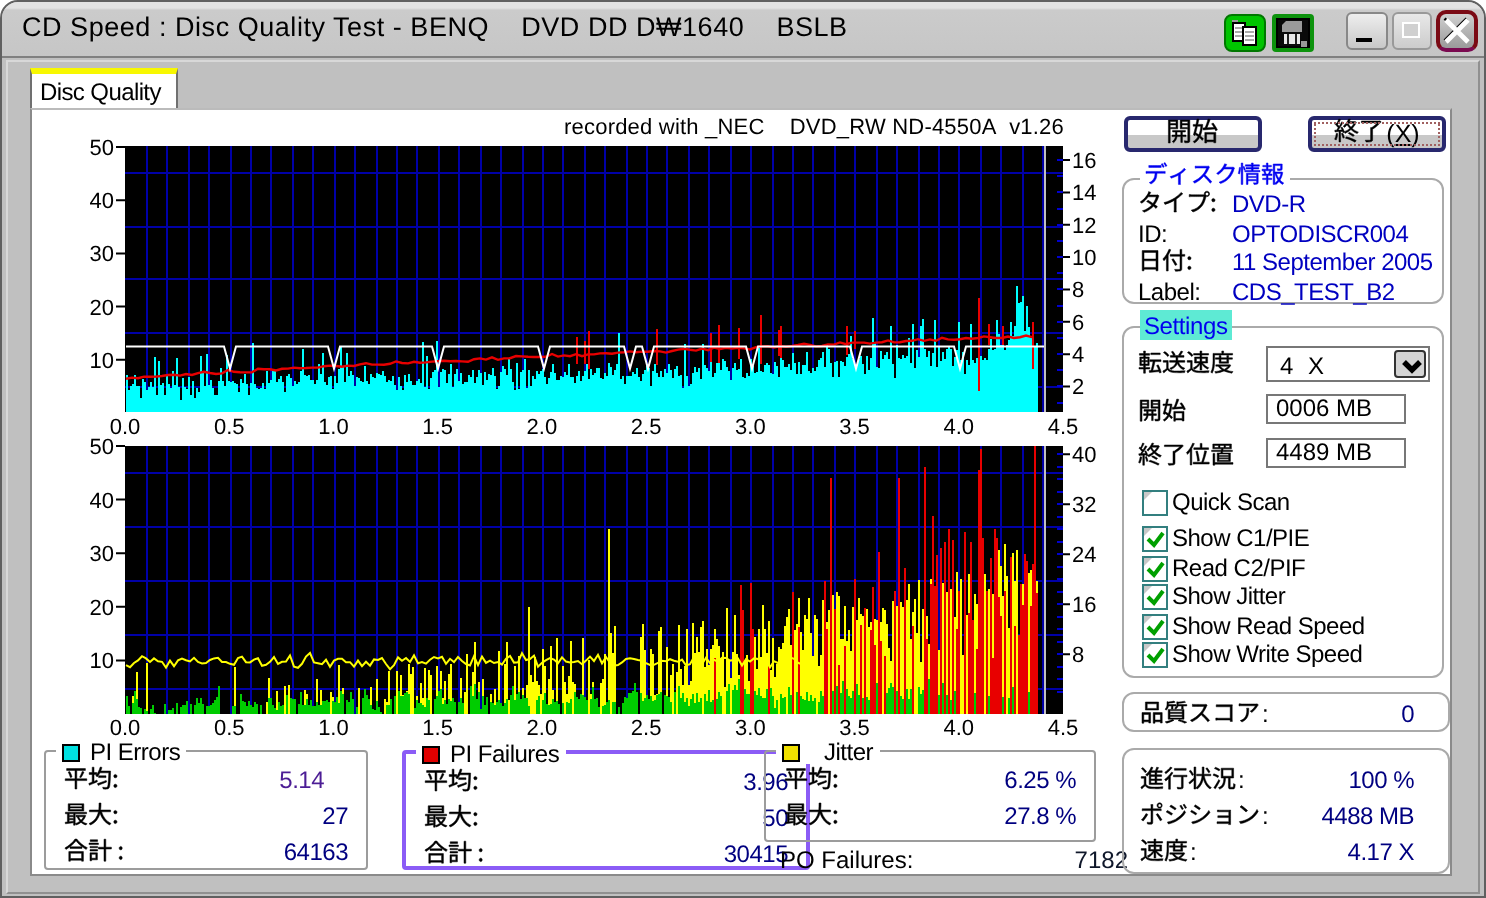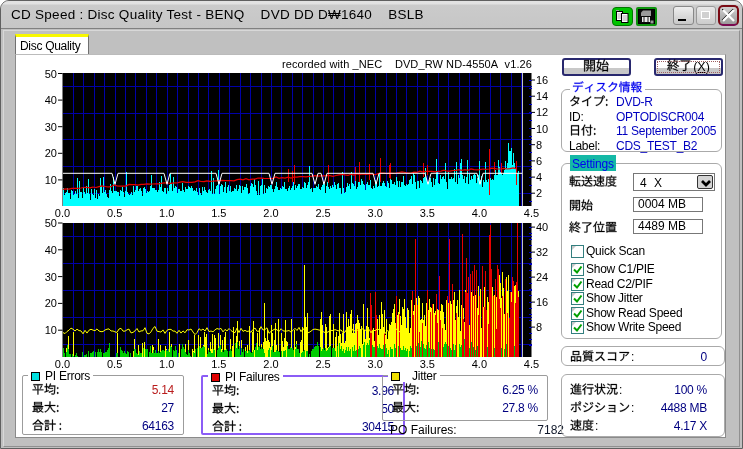--- a/index.html
+++ b/index.html
@@ -113,21 +113,21 @@
 </g>
       </svg>
       <div style="position:absolute;left:21px;top:374px;width:162px;height:60px;border:1px solid #9c9c9c;border-radius:2px">
         <div style="position:absolute;left:5px;top:-6px;background:#fff;padding:0 3px;display:flex;align-items:center;gap:5px;height:12px">
           <span style="width:9px;height:9px;background:#00e0e0;border:1px solid #000;display:inline-block"></span>
           <span style="font-size:12px;white-space:nowrap;letter-spacing:-0.25px">PI Errors</span>
         </div>
         <div class="t12" style="position:absolute;left:9px;top:7px"><svg width="28" height="15" viewBox="0 0 28 15">
             <path d="M2.1 3C2.6 3.9 3 5.1 3.2 5.8L4 5.5C3.9 4.8 3.4 3.7 2.9 2.8ZM9.1 2.7C8.8 3.6 8.2 4.8 7.8 5.6L8.5 5.8C9 5.1 9.6 4 10 3ZM0.6 6.4V7.3H5.5V11.5H6.4V7.3H11.4V6.4H6.4V2.2H10.7V1.3H1.3V2.2H5.5V6.4Z M17.3 4.9V5.8H21V4.9ZM16.7 8.8 17.1 9.7C18.3 9.2 19.8 8.6 21.3 8L21.1 7.2C19.5 7.8 17.8 8.5 16.7 8.8ZM18.1 0.5C17.6 2.2 16.8 3.8 15.9 4.9C16.1 5 16.5 5.3 16.6 5.5C17.1 4.9 17.6 4.2 18 3.4H22.4C22.2 8.2 22 10.1 21.7 10.5C21.5 10.7 21.4 10.7 21.1 10.7C20.9 10.7 20.1 10.7 19.3 10.6C19.5 10.9 19.6 11.3 19.6 11.5C20.3 11.6 21.1 11.6 21.5 11.5C21.9 11.5 22.2 11.4 22.5 11C23 10.5 23.1 8.5 23.3 3C23.3 2.9 23.3 2.5 23.3 2.5H18.4C18.6 1.9 18.8 1.3 19 0.7ZM12.4 8.7 12.7 9.6C13.8 9.1 15.3 8.5 16.7 7.9L16.5 7L15 7.7V4.2H16.4V3.3H15V0.6H14.1V3.3H12.6V4.2H14.1V8C13.5 8.3 12.9 8.5 12.4 8.7Z M25.7 5.9C26.1 5.9 26.5 5.6 26.5 5.1C26.5 4.6 26.1 4.2 25.7 4.2C25.2 4.2 24.9 4.6 24.9 5.1C24.9 5.6 25.2 5.9 25.7 5.9ZM25.7 10.8C26.1 10.8 26.5 10.4 26.5 9.9C26.5 9.4 26.1 9.1 25.7 9.1C25.2 9.1 24.9 9.4 24.9 9.9C24.9 10.4 25.2 10.8 25.7 10.8Z" fill="#000" stroke="#000" stroke-width="0.25"></path>
           </svg></div>
-        <div class="t12" style="position:absolute;right:9px;top:7px;color:#b91c1c">5.14</div>
+        <div class="t12" style="position:absolute;right:21px;top:7px;color:#4c1d95">5.14</div>
         <div class="t12" style="position:absolute;left:9px;top:25px"><svg width="28" height="15" viewBox="0 0 28 15">
             <path d="M3 3H9V3.8H3ZM3 1.5H9V2.4H3ZM2.1 0.9V4.5H9.9V0.9ZM4.8 5.9V6.7H2.6V5.9ZM0.6 10.1 0.7 10.9 4.8 10.4V11.6H5.6V10.8C5.8 11 6 11.3 6.1 11.5C6.9 11.2 7.8 10.8 8.5 10.2C9.2 10.8 10.1 11.3 11 11.5C11.1 11.3 11.4 11 11.6 10.9C10.6 10.6 9.8 10.2 9.1 9.7C9.9 8.9 10.5 8 10.9 6.8L10.3 6.6L10.2 6.6H6V7.4H7.1L6.6 7.5C6.9 8.3 7.3 9 7.9 9.6C7.2 10.2 6.4 10.5 5.6 10.8V5.9H11.3V5.1H0.7V5.9H1.7V10ZM7.3 7.4H9.8C9.5 8 9 8.6 8.5 9.1C8 8.6 7.6 8 7.3 7.4ZM4.8 7.4V8.2H2.6V7.4ZM4.8 8.9V9.6L2.6 9.9V8.9Z M17.5 0.5C17.5 1.5 17.5 2.7 17.4 4H12.7V4.9H17.2C16.7 7.2 15.5 9.5 12.5 10.8C12.8 11 13.1 11.3 13.2 11.5C16.1 10.2 17.4 7.9 18 5.6C18.9 8.3 20.5 10.4 22.8 11.5C23 11.3 23.3 10.9 23.5 10.7C21.2 9.7 19.6 7.5 18.8 4.9H23.3V4H18.3C18.5 2.7 18.5 1.5 18.5 0.5Z M25.7 5.9C26.1 5.9 26.5 5.6 26.5 5.1C26.5 4.6 26.1 4.2 25.7 4.2C25.2 4.2 24.9 4.6 24.9 5.1C24.9 5.6 25.2 5.9 25.7 5.9ZM25.7 10.8C26.1 10.8 26.5 10.4 26.5 9.9C26.5 9.4 26.1 9.1 25.7 9.1C25.2 9.1 24.9 9.4 24.9 9.9C24.9 10.4 25.2 10.8 25.7 10.8Z" fill="#000" stroke="#000" stroke-width="0.25"></path>
           </svg></div>
         <div class="t12" style="position:absolute;right:9px;top:25px;color:#000080">27</div>
         <div class="t12" style="position:absolute;left:9px;top:43px"><svg width="31" height="15" viewBox="0 0 31 15">
             <path d="M3 4.4V5.2H9V4.4ZM6 1.4C7.1 3 9.2 4.7 11.1 5.7C11.2 5.4 11.5 5.1 11.7 4.9C9.8 4 7.7 2.3 6.4 0.5H5.5C4.5 2.1 2.5 3.9 0.4 5C0.6 5.2 0.9 5.5 1 5.7C3 4.6 5 2.9 6 1.4ZM2.4 6.8V11.6H3.2V11.1H8.8V11.6H9.7V6.8ZM3.2 10.3V7.6H8.8V10.3Z M13 4.2V4.9H16.8V4.2ZM13.1 0.9V1.7H16.8V0.9ZM13 5.8V6.5H16.8V5.8ZM12.5 2.5V3.3H17.2V2.5ZM20 0.6V4.6H17.2V5.5H20V11.6H20.9V5.5H23.7V4.6H20.9V0.6ZM13 7.4V11.4H13.8V10.9H16.7V7.4ZM13.8 8.1H15.9V10.1H13.8Z M28.4 5.9C28.8 5.9 29.1 5.6 29.1 5.1C29.1 4.6 28.8 4.2 28.4 4.2C27.9 4.2 27.6 4.6 27.6 5.1C27.6 5.6 27.9 5.9 28.4 5.9ZM28.4 10.8C28.8 10.8 29.1 10.4 29.1 9.9C29.1 9.4 28.8 9.1 28.4 9.1C27.9 9.1 27.6 9.4 27.6 9.9C27.6 10.4 27.9 10.8 28.4 10.8Z" fill="#000" stroke="#000" stroke-width="0.25"></path>
           </svg></div>
         <div class="t12" style="position:absolute;right:9px;top:43px;color:#000080">64163</div>
       </div>
       <div style="position:absolute;left:200px;top:374px;width:204px;height:60px;border:2px solid #8b5cf6;border-radius:2px">
@@ -189,34 +189,34 @@
         <div class="t12" style="position:absolute;left:7px;top:19.5px"><span class="t12">ID:</span></div>
         <div class="t12" style="position:absolute;left:54px;top:19.5px;color:#0000c0">OPTODISCR004</div>
         <div class="t12" style="position:absolute;left:7px;top:34.0px"><svg width="28" height="15" viewBox="0 0 28 15">
             <path d="M3 6.4H9V9.7H3ZM3 5.5V2.2H9V5.5ZM2.1 1.3V11.4H3V10.6H9V11.4H10V1.3Z M16.9 5.7C17.5 6.7 18.3 8 18.6 8.7L19.5 8.3C19.1 7.6 18.3 6.3 17.7 5.4ZM21 0.7V3.2H16.1V4.1H21V10.3C21 10.6 20.9 10.7 20.6 10.7C20.3 10.7 19.4 10.7 18.3 10.7C18.5 10.9 18.6 11.3 18.7 11.6C20 11.6 20.8 11.6 21.3 11.4C21.7 11.3 21.9 11 21.9 10.3V4.1H23.4V3.2H21.9V0.7ZM15.5 0.6C14.8 2.5 13.7 4.3 12.4 5.5C12.6 5.7 12.9 6.2 13 6.4C13.4 6 13.8 5.5 14.2 4.9V11.5H15.1V3.5C15.6 2.7 16.1 1.8 16.4 0.9Z M25.7 5.9C26.1 5.9 26.5 5.6 26.5 5.1C26.5 4.6 26.1 4.2 25.7 4.2C25.2 4.2 24.9 4.6 24.9 5.1C24.9 5.6 25.2 5.9 25.7 5.9ZM25.7 10.8C26.1 10.8 26.5 10.4 26.5 9.9C26.5 9.4 26.1 9.1 25.7 9.1C25.2 9.1 24.9 9.4 24.9 9.9C24.9 10.4 25.2 10.8 25.7 10.8Z" fill="#000" stroke="#000" stroke-width="0.25"></path>
           </svg></div>
         <div class="t12" style="position:absolute;left:54px;top:34.0px;color:#0000c0">11 September 2005</div>
         <div class="t12" style="position:absolute;left:7px;top:48.5px"><span class="t12">Label:</span></div>
         <div class="t12" style="position:absolute;left:54px;top:48.5px;color:#0000c0">CDS_TEST_B2</div>
       </div>
       <div style="position:absolute;left:560px;top:162px;width:161px;height:176px;border:1px solid #aaaaaa;border-radius:6px">
-        <div style="position:absolute;left:8px;top:-9px;background:#14b8a6;padding:0 2px;line-height:15px"><span style="font-size:12px;line-height:13px;color:#0000f0;letter-spacing:-0.2px">Settings</span></div>
+        <div style="position:absolute;left:8px;top:-9px;background:#5eead4;padding:0 2px;line-height:15px"><span style="font-size:12px;line-height:13px;color:#0000f0;letter-spacing:-0.2px">Settings</span></div>
         <div style="position:absolute;left:7px;top:11px"><svg width="49" height="15" viewBox="0 0 49 15">
             <path d="M6.4 1.5V2.3H11.1V1.5ZM9.3 7.8C9.7 8.4 10 9.2 10.3 10L7.4 10.2C7.8 8.9 8.2 7.2 8.5 5.8H11.5V4.9H5.9V5.8H7.5C7.3 7.2 6.9 9 6.5 10.2L5.6 10.3L5.7 11.2L10.6 10.8C10.6 11 10.7 11.3 10.8 11.5L11.6 11.2C11.4 10.2 10.8 8.6 10.1 7.4ZM0.9 3.5V7.7H2.8V8.7H0.5V9.5H2.8V11.6H3.7V9.5H5.9V8.7H3.7V7.7H5.6V3.5H3.7V2.6H5.8V1.8H3.7V0.5H2.8V1.8H0.7V2.6H2.8V3.5ZM1.7 5.9H2.9V7H1.7ZM3.6 5.9H4.9V7H3.6ZM1.7 4.2H2.9V5.3H1.7ZM3.6 4.2H4.9V5.3H3.6Z M12.7 1.3C13.5 1.9 14.4 2.7 14.8 3.3L15.5 2.7C15.1 2.1 14.2 1.3 13.4 0.8ZM16.7 0.9C17.1 1.5 17.6 2.3 17.7 2.8H16.2V3.6H19V5L19 5.3H15.8V6.1H18.9C18.7 7.1 18 8.3 15.9 9.1C16.1 9.3 16.4 9.6 16.5 9.8C18.4 8.9 19.3 7.8 19.7 6.8C20.3 8.3 21.3 9.3 22.8 9.9C23 9.6 23.2 9.3 23.4 9.1C21.8 8.6 20.8 7.6 20.3 6.1H23.4V5.3H19.9L19.9 5V3.6H23V2.8H17.8L18.6 2.5C18.4 1.9 17.9 1.1 17.4 0.6ZM21.5 0.5C21.2 1.1 20.7 2 20.3 2.5L21.1 2.8C21.5 2.3 22 1.5 22.4 0.8ZM15.1 5.3H12.6V6.1H14.3V9.2C13.7 9.7 13 10.2 12.4 10.5L12.9 11.5C13.5 10.9 14.2 10.4 14.7 9.9C15.5 10.8 16.6 11.3 18.2 11.3C19.5 11.4 22 11.4 23.3 11.3C23.3 11 23.5 10.6 23.6 10.4C22.2 10.5 19.5 10.5 18.2 10.5C16.8 10.4 15.7 10 15.1 9.1Z M24.7 1.3C25.5 1.9 26.4 2.7 26.8 3.3L27.5 2.7C27.1 2.1 26.2 1.3 25.4 0.8ZM27.1 5.3H24.6V6.1H26.3V9.2C25.7 9.7 25 10.2 24.4 10.5L24.9 11.5C25.5 10.9 26.2 10.4 26.7 9.9C27.5 10.8 28.6 11.3 30.2 11.3C31.5 11.4 34 11.4 35.3 11.3C35.3 11 35.5 10.6 35.6 10.4C34.2 10.5 31.5 10.5 30.2 10.5C28.8 10.4 27.7 10 27.1 9.1ZM29.2 4.3H31V5.8H29.2ZM31.9 4.3H33.9V5.8H31.9ZM31 0.5V1.8H27.8V2.5H31V3.5H28.3V6.5H30.6C29.9 7.5 28.7 8.5 27.6 9C27.8 9.1 28.1 9.4 28.2 9.7C29.2 9.1 30.3 8.2 31 7.1V10H31.9V7.1C32.7 8.1 33.8 9.1 34.8 9.6C34.9 9.4 35.2 9.1 35.4 8.9C34.3 8.5 33.1 7.5 32.3 6.5H34.8V3.5H31.9V2.5H35.3V1.8H31.9V0.5Z M40.6 2.8V3.9H38.7V4.6H40.6V6.6H45.3V4.6H47.2V3.9H45.3V2.8H44.4V3.9H41.5V2.8ZM44.4 4.6V5.9H41.5V4.6ZM45.1 8.1C44.6 8.8 43.9 9.3 43.1 9.7C42.3 9.2 41.6 8.7 41.1 8.1ZM38.9 7.4V8.1H40.7L40.2 8.3C40.7 9 41.4 9.6 42.1 10C41 10.4 39.7 10.7 38.4 10.8C38.5 11 38.7 11.3 38.8 11.6C40.3 11.4 41.8 11.1 43 10.5C44.2 11 45.5 11.4 47 11.6C47.1 11.4 47.3 11 47.5 10.8C46.2 10.7 45 10.4 44 10C45 9.5 45.9 8.7 46.4 7.6L45.8 7.3L45.7 7.4ZM37.5 1.7V5.2C37.5 6.9 37.4 9.4 36.4 11.1C36.6 11.2 37 11.4 37.1 11.6C38.2 9.8 38.3 7 38.3 5.2V2.5H47.3V1.7H42.8V0.5H41.9V1.7Z" fill="#000" stroke="#000" stroke-width="0.25"></path>
           </svg></div>
         <div style="position:absolute;left:71px;top:9px;width:82px;height:18px;background:#fff;border:1px solid #777">
           <span style="position:absolute;left:6px;top:2px;font-size:12px;letter-spacing:2px">4 X</span>
           <span style="position:absolute;right:1px;top:1px;width:16px;height:14px;background:#d4d4d4;border:1px solid #333;border-radius:2px"><svg width="16" height="14">
               <path d="M4 5l4 4 4-4" stroke="#000" stroke-width="2.7" fill="none"></path>
             </svg></span>
         </div>
         <div style="position:absolute;left:7px;top:35px"><svg width="25" height="15" viewBox="0 0 25 15">
             <path d="M6.8 6.6V7.9H5.1V6.6ZM2.8 7.9V8.7H4.3C4.2 9.4 3.9 10.3 2.9 11C3.1 11.1 3.3 11.3 3.5 11.5C4.6 10.7 5 9.5 5.1 8.7H6.8V11.3H7.6V8.7H9.2V7.9H7.6V6.6H9V5.8H3V6.6H4.3V7.9ZM4.6 3.3V4.4H2V3.3ZM4.6 2.7H2V1.7H4.6ZM10.1 3.3V4.4H7.4V3.3ZM10.1 2.7H7.4V1.7H10.1ZM10.5 1H6.5V5.1H10.1V10.4C10.1 10.6 10 10.6 9.9 10.6C9.7 10.6 9 10.6 8.4 10.6C8.5 10.9 8.6 11.3 8.6 11.5C9.6 11.5 10.2 11.5 10.5 11.4C10.9 11.2 11 10.9 11 10.4V1ZM1.1 1V11.6H2V5.1H5.4V1Z M17.9 6.7V11.6H18.7V11H22.1V11.5H23V6.7ZM18.7 10.2V7.5H22.1V10.2ZM19.4 0.5C19.1 1.7 18.5 3.5 18 4.6L17.1 4.7L17.2 5.6L22.6 5.2C22.7 5.5 22.8 5.8 22.9 6L23.7 5.6C23.4 4.7 22.6 3.4 21.8 2.4L21 2.7C21.4 3.2 21.8 3.8 22.1 4.4L18.9 4.6C19.4 3.5 20 2 20.4 0.7ZM14.4 0.5C14.2 1.3 14 2.1 13.8 3H12.5V3.8H13.7C13.3 5.3 12.9 6.8 12.6 7.9L13.4 8.2L13.5 7.7C14 8 14.4 8.3 14.8 8.6C14.2 9.6 13.5 10.4 12.6 10.9C12.8 11 13 11.4 13.2 11.6C14.1 11 14.9 10.2 15.5 9.1C16 9.6 16.4 10 16.7 10.4L17.3 9.7C17 9.3 16.5 8.8 15.9 8.4C16.5 7 16.8 5.3 17 3.1L16.5 3L16.3 3H14.7C14.9 2.2 15.1 1.3 15.2 0.6ZM14.5 3.8H16.1C15.9 5.4 15.6 6.7 15.2 7.8C14.7 7.5 14.2 7.2 13.7 6.9C14 6 14.2 4.9 14.5 3.8Z" fill="#000" stroke="#000" stroke-width="0.25"></path>
           </svg></div>
-        <div style="position:absolute;left:71px;top:33px;width:70px;height:15px;background:#fff;border:1px solid #777;font-size:12px;line-height:13px;padding-left:4px">0004 MB</div>
+        <div style="position:absolute;left:71px;top:33px;width:70px;height:15px;background:#fff;border:1px solid #777;font-size:12px;line-height:13px;padding-left:4px">0006 MB</div>
         <div style="position:absolute;left:7px;top:57px"><svg width="49" height="15" viewBox="0 0 49 15">
             <path d="M6.8 7.4C7.6 7.8 8.7 8.4 9.2 8.8L9.8 8.2C9.2 7.8 8.2 7.2 7.3 6.9ZM5.4 9.7C7.1 10.2 9 11 10.1 11.6L10.6 10.9C9.6 10.3 7.6 9.5 6 9.1ZM3.6 7.5C3.9 8.2 4.2 9.1 4.3 9.7L5 9.5C4.9 8.9 4.6 8 4.2 7.3ZM1.1 7.4C0.9 8.4 0.7 9.5 0.3 10.2C0.5 10.3 0.9 10.5 1 10.6C1.4 9.8 1.7 8.7 1.9 7.5ZM6.8 2.6H9.6C9.2 3.3 8.7 3.9 8.1 4.5C7.6 3.9 7.1 3.3 6.8 2.6ZM0.4 5.9 0.5 6.7 2.4 6.6V11.6H3.2V6.5L4.1 6.5C4.2 6.7 4.3 6.9 4.3 7.1L4.9 6.9C5.1 7 5.2 7.3 5.3 7.4C6.3 7 7.3 6.4 8.1 5.6C9 6.4 10 7.1 11.1 7.6C11.2 7.3 11.5 7 11.7 6.8C10.6 6.4 9.6 5.8 8.7 5C9.6 4.2 10.3 3.2 10.7 2.1L10.2 1.7L10 1.8H7.3C7.5 1.4 7.7 1 7.9 0.7L7 0.5C6.6 1.6 5.7 3 4.4 4C4.6 4.1 4.9 4.4 5 4.6C5.5 4.2 5.9 3.7 6.3 3.3C6.6 3.9 7.1 4.5 7.6 5C6.8 5.7 5.9 6.2 4.9 6.6C4.8 6 4.3 5.1 3.9 4.4L3.3 4.7C3.5 5 3.7 5.4 3.8 5.8L2 5.8C2.9 4.8 3.8 3.4 4.5 2.2L3.7 1.9C3.4 2.5 2.9 3.3 2.5 4C2.3 3.8 2 3.5 1.8 3.3C2.2 2.6 2.7 1.6 3.1 0.8L2.3 0.5C2.1 1.2 1.7 2.1 1.3 2.8L0.9 2.5L0.5 3.1C1 3.5 1.6 4.2 2 4.8C1.7 5.2 1.5 5.5 1.2 5.9Z M13.2 1.5V2.3H21C20.2 3.1 19.1 4 18.1 4.6H17.5V10.4C17.5 10.6 17.5 10.7 17.2 10.7C16.9 10.7 16 10.7 15 10.7C15.1 10.9 15.3 11.3 15.4 11.6C16.6 11.6 17.4 11.6 17.9 11.4C18.3 11.3 18.5 11 18.5 10.4V5.4C20 4.6 21.6 3.2 22.7 1.9L22 1.4L21.8 1.5Z M28.9 4.7C29.4 6.3 29.7 8.4 29.8 9.6L30.7 9.4C30.6 8.2 30.2 6.1 29.7 4.5ZM27.9 2.9V3.7H35.3V2.9H32V0.7H31.1V2.9ZM27.6 10.1V11H35.6V10.1H32.7C33.2 8.6 33.9 6.4 34.3 4.6L33.3 4.4C33 6.2 32.4 8.6 31.8 10.1ZM27.3 0.6C26.6 2.4 25.5 4.1 24.2 5.3C24.4 5.5 24.7 6 24.7 6.2C25.2 5.7 25.6 5.2 26.1 4.6V11.5H26.9V3.3C27.4 2.5 27.8 1.7 28.2 0.8Z M43.8 1.7H45.8V2.8H43.8ZM41 1.7H43V2.8H41ZM38.2 1.7H40.2V2.8H38.2ZM40.5 7.2H45.3V7.9H40.5ZM40.5 8.4H45.3V9.1H40.5ZM40.5 6H45.3V6.7H40.5ZM39.6 5.5V9.7H46.2V5.5H42.3L42.4 4.8H47.2V4.1H42.5L42.6 3.4H46.7V1H37.4V3.4H41.7L41.6 4.1H36.8V4.8H41.5L41.4 5.5ZM37.5 5.7V11.6H38.4V11.1H47.5V10.3H38.4V5.7Z" fill="#000" stroke="#000" stroke-width="0.25"></path>
           </svg></div>
         <div style="position:absolute;left:71px;top:55px;width:70px;height:15px;background:#fff;border:1px solid #777;font-size:12px;line-height:13px;padding-left:4px">4489 MB</div>
         <div style="position:absolute;left:9px;top:81px"><svg width="13" height="13">
             <rect x="0.5" y="0.5" width="12" height="12" fill="#fff" stroke="#337f7f"></rect>
             <path d="M1 5V1h4z" fill="#c8c8c8"></path>
           </svg></div>
         <div class="t12" style="position:absolute;left:24px;top:80px">Quick Scan</div>
         <div style="position:absolute;left:9px;top:99.0px"><svg width="13" height="13">

